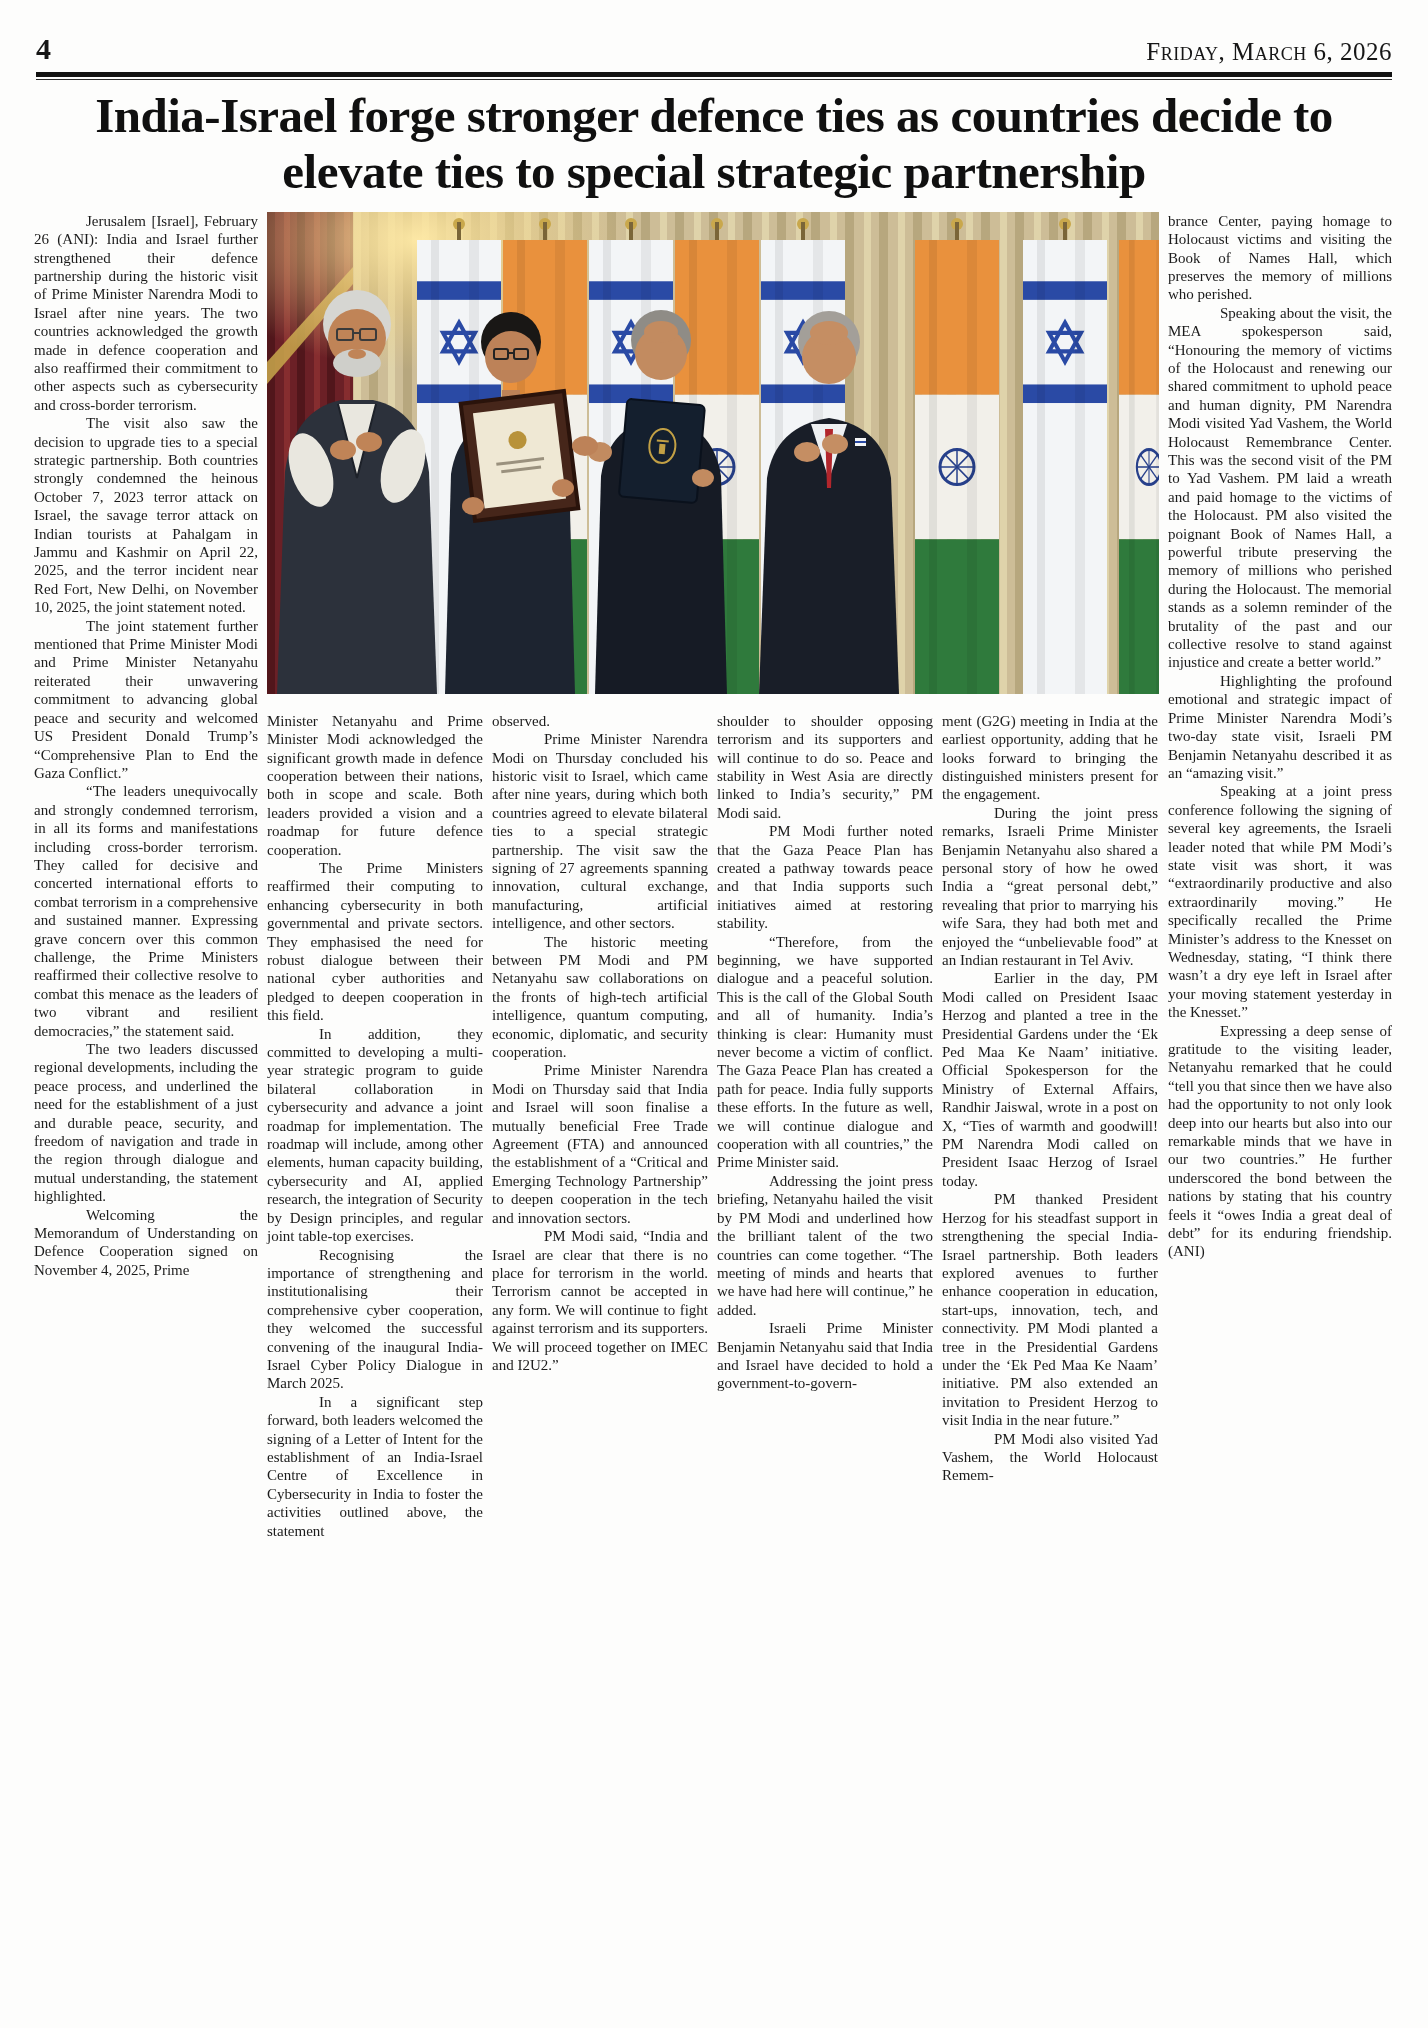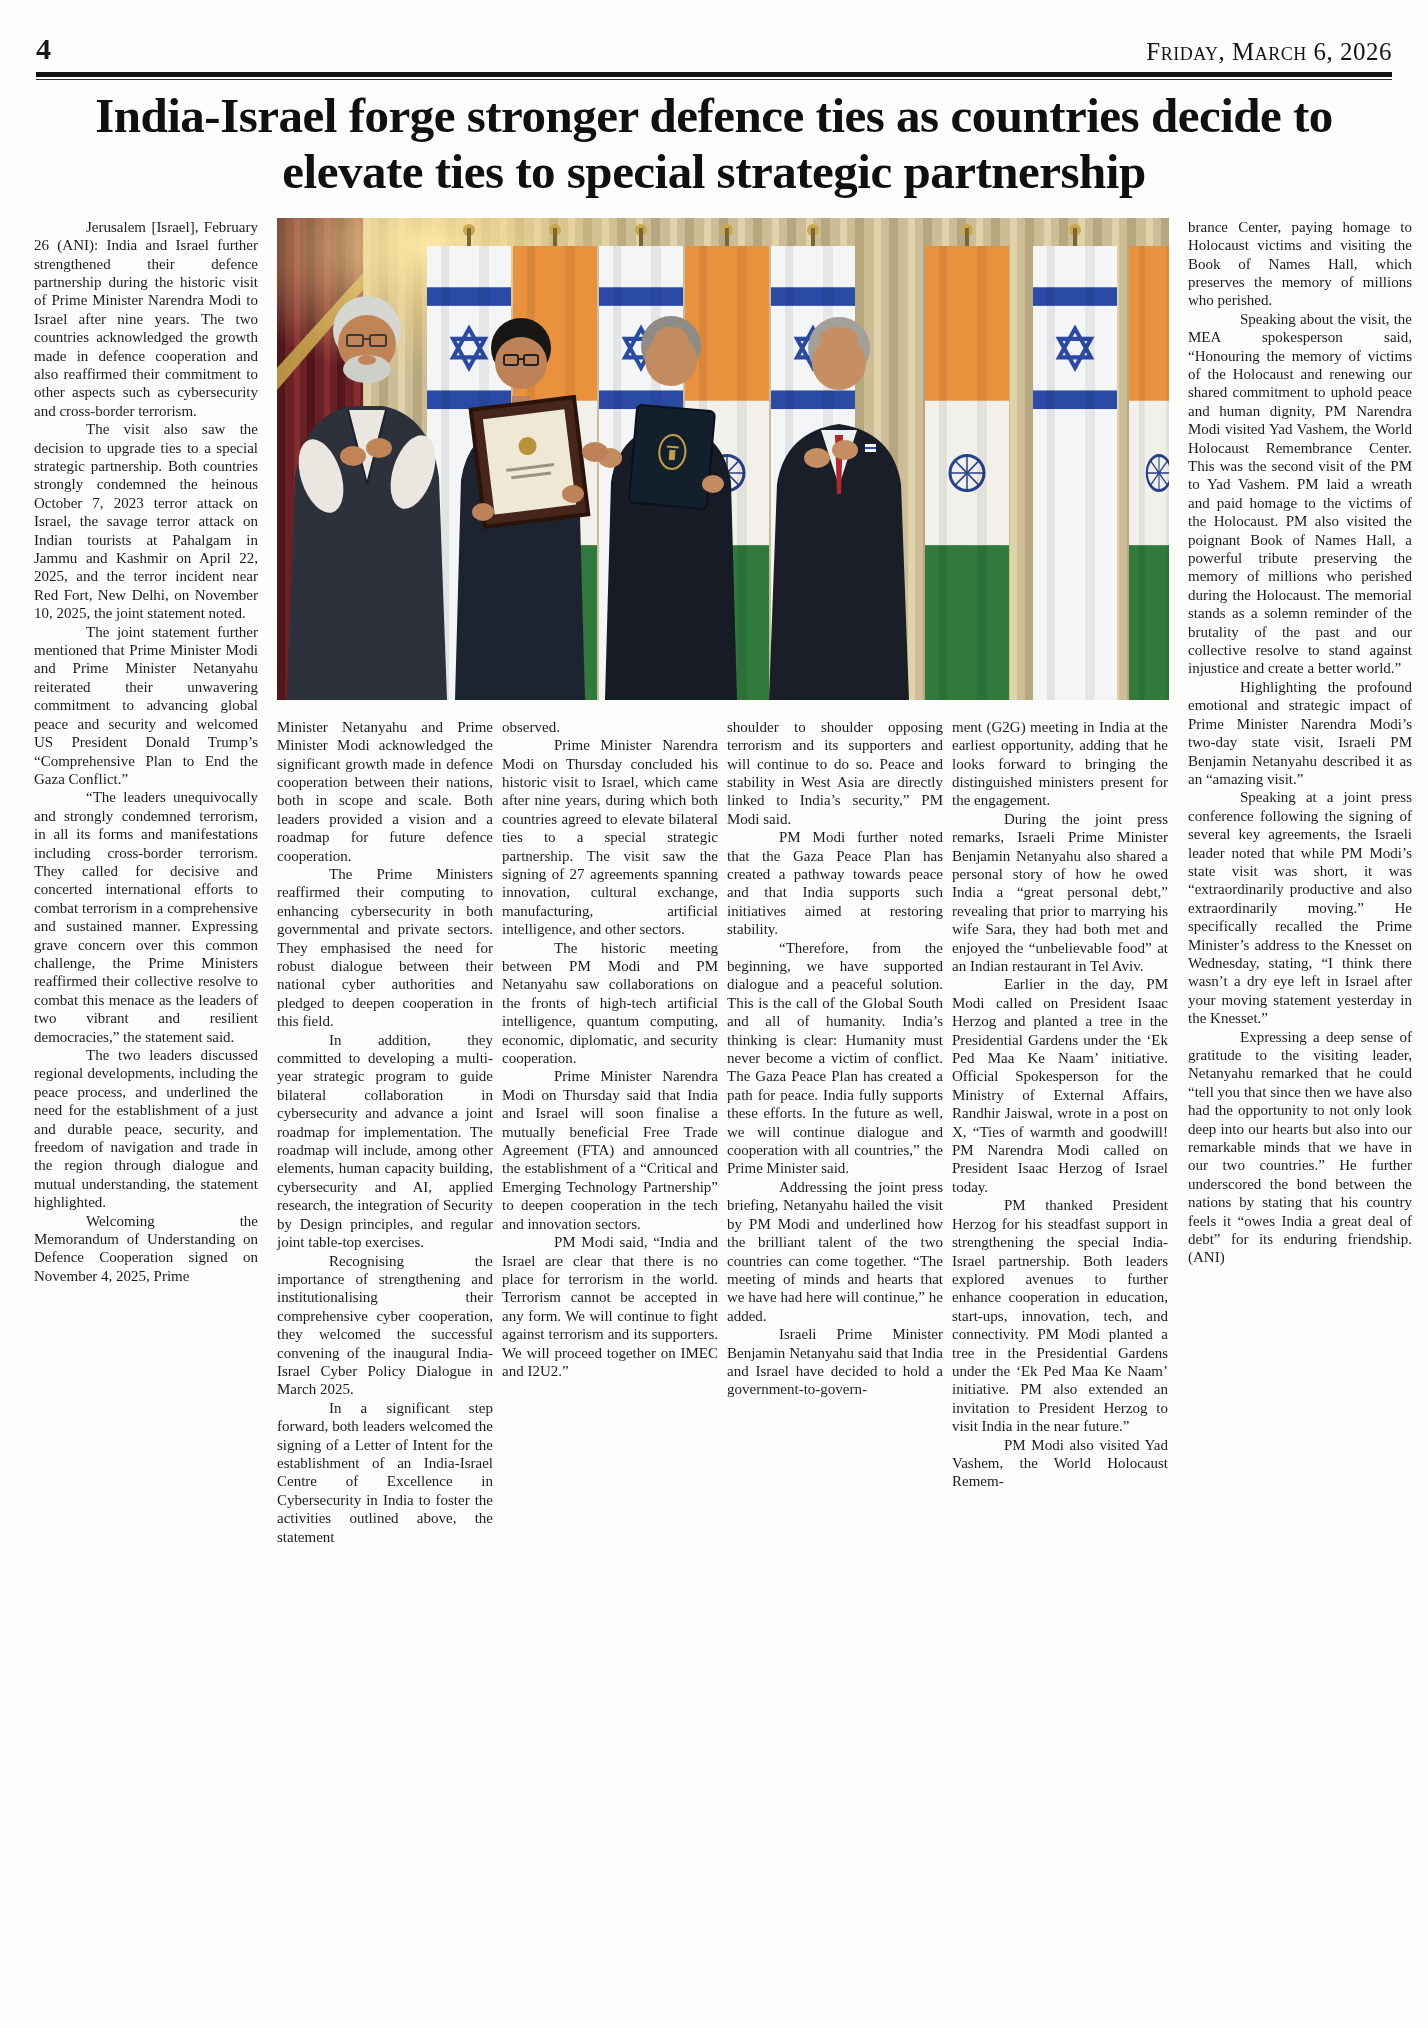--- a/index.html
+++ b/index.html
@@ -9,24 +9,24 @@
     font-family:"Liberation Serif", serif;
   }
   .hdr{
     display:flex;justify-content:space-between;align-items:flex-end;
     padding:34px 36px 4px 36px;
   }
   .pagenum{font-size:30px;font-weight:700;line-height:1;}
   .pagedate{font-variant:small-caps;font-size:25px;letter-spacing:.5px;line-height:1;}
   .rule{margin:4px 36px 0 36px;border-top:5px solid #121212;border-bottom:1px solid #2a2a2a;height:2px;}
   .headline{
-    margin:8px 26px 18px 26px;text-align:center;
+    margin:8px 26px 12px 26px;text-align:center;
     font-size:49px;font-weight:700;line-height:1.14;letter-spacing:-0.5px;color:#101010;
   }
-  .content{display:flex;gap:19px;padding:0 34px;align-items:flex-start;}
+  .content{display:flex;gap:9px;padding:0 34px;align-items:flex-start;}
   .col{
     flex:0 0 224px;width:224px;text-align:justify;
     font-size:15px;line-height:18.4px;color:#1b1b1b;
   }
   .mid{flex:0 0 892px;width:892px;}
   .photo{width:892px;height:482px;display:block;background:#cdbd97;}
   .midcols{display:flex;gap:9px;margin-top:18px;}
   .midcols .col{flex:0 0 216px;width:216px;}
   p.para{margin:0;text-indent:52px;}
   p.para.cont{text-indent:0;}

